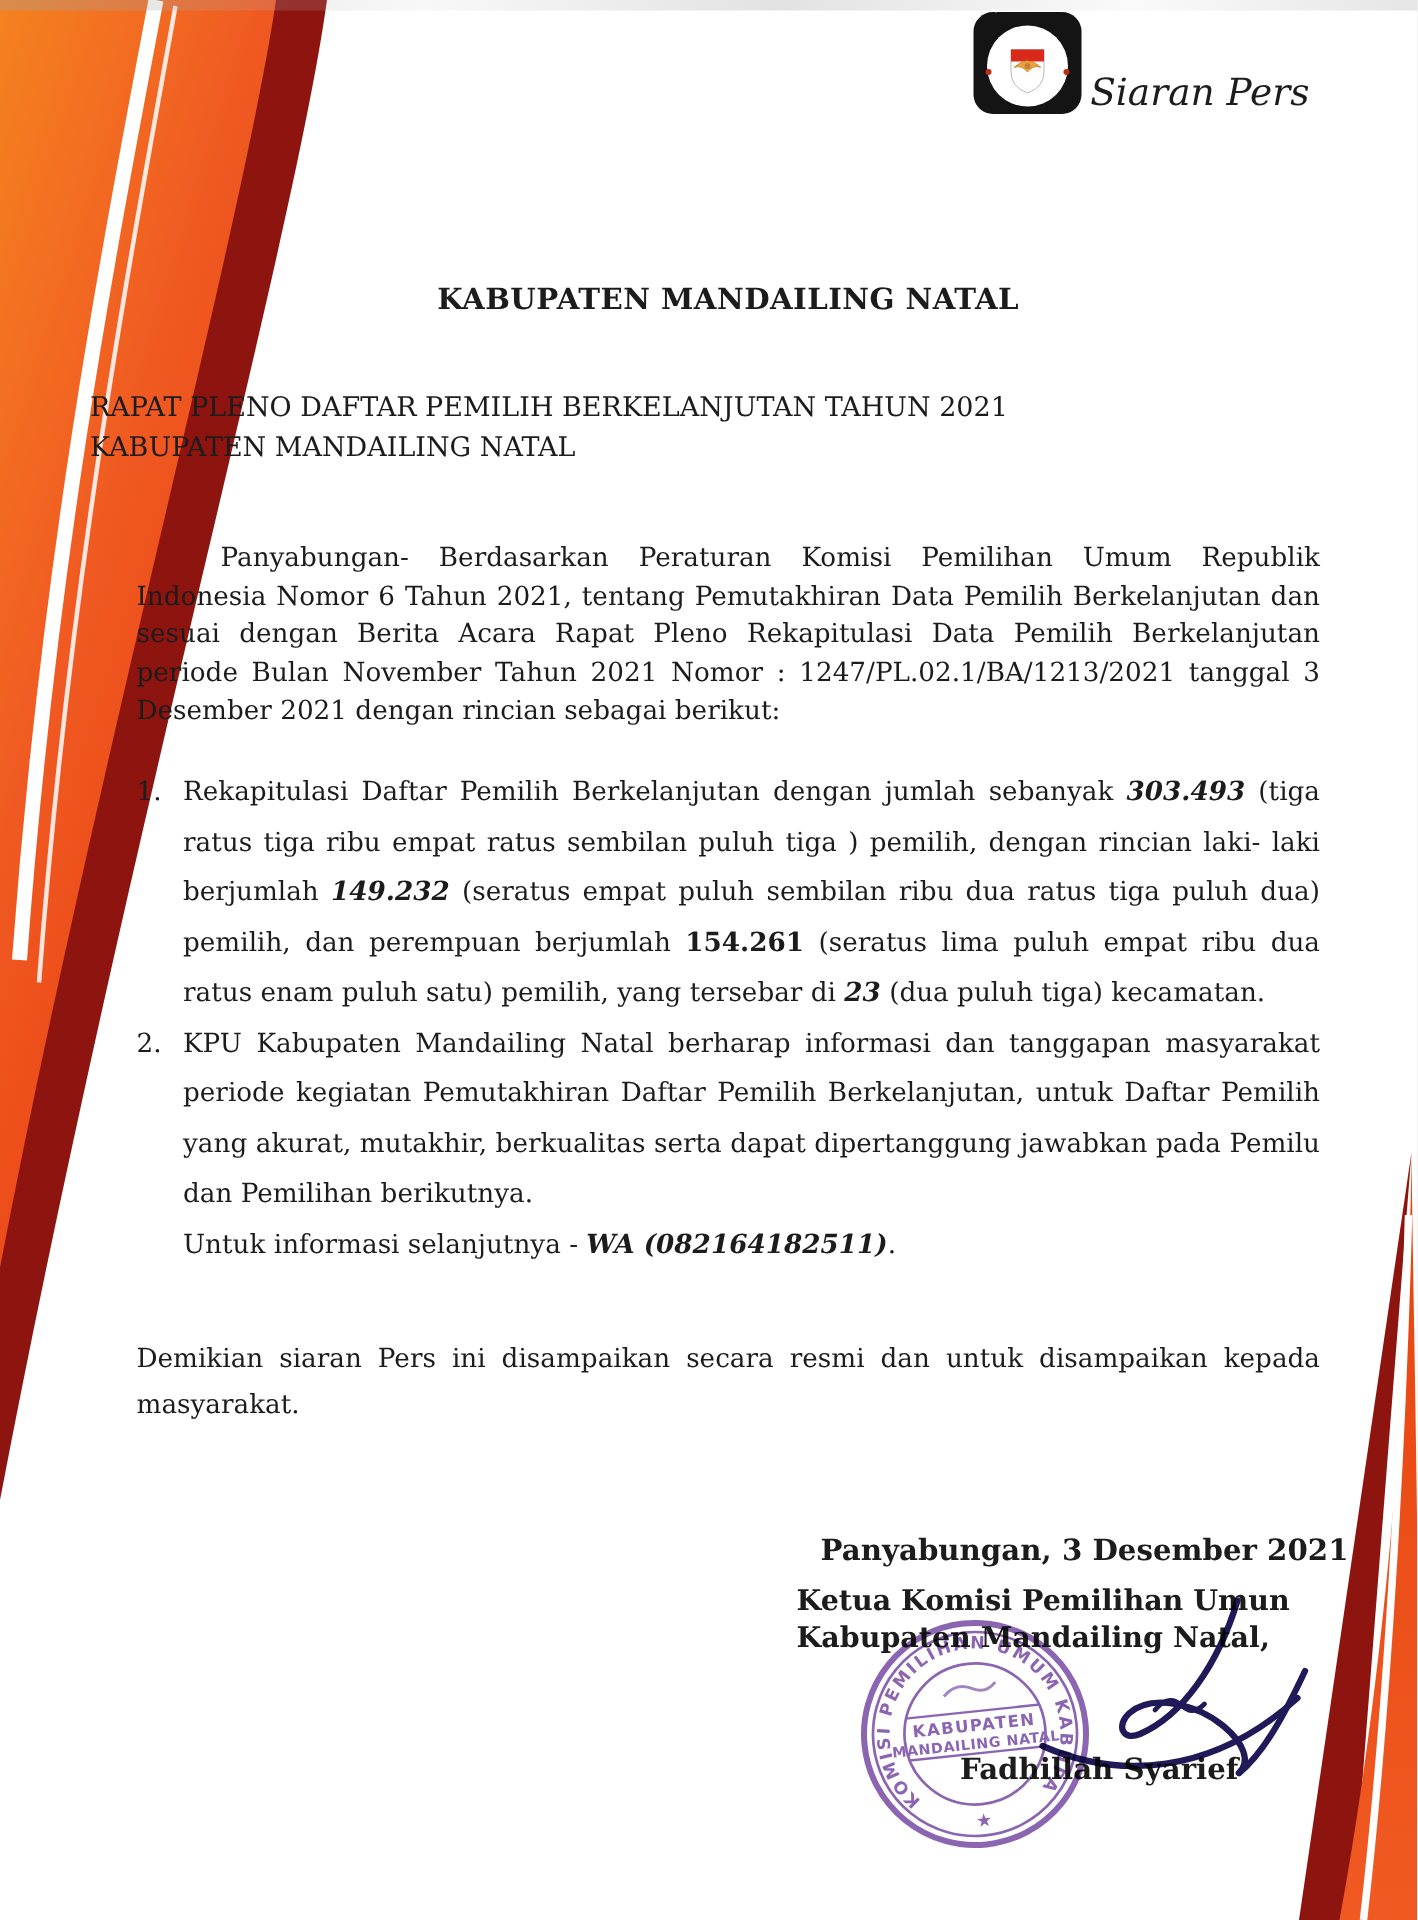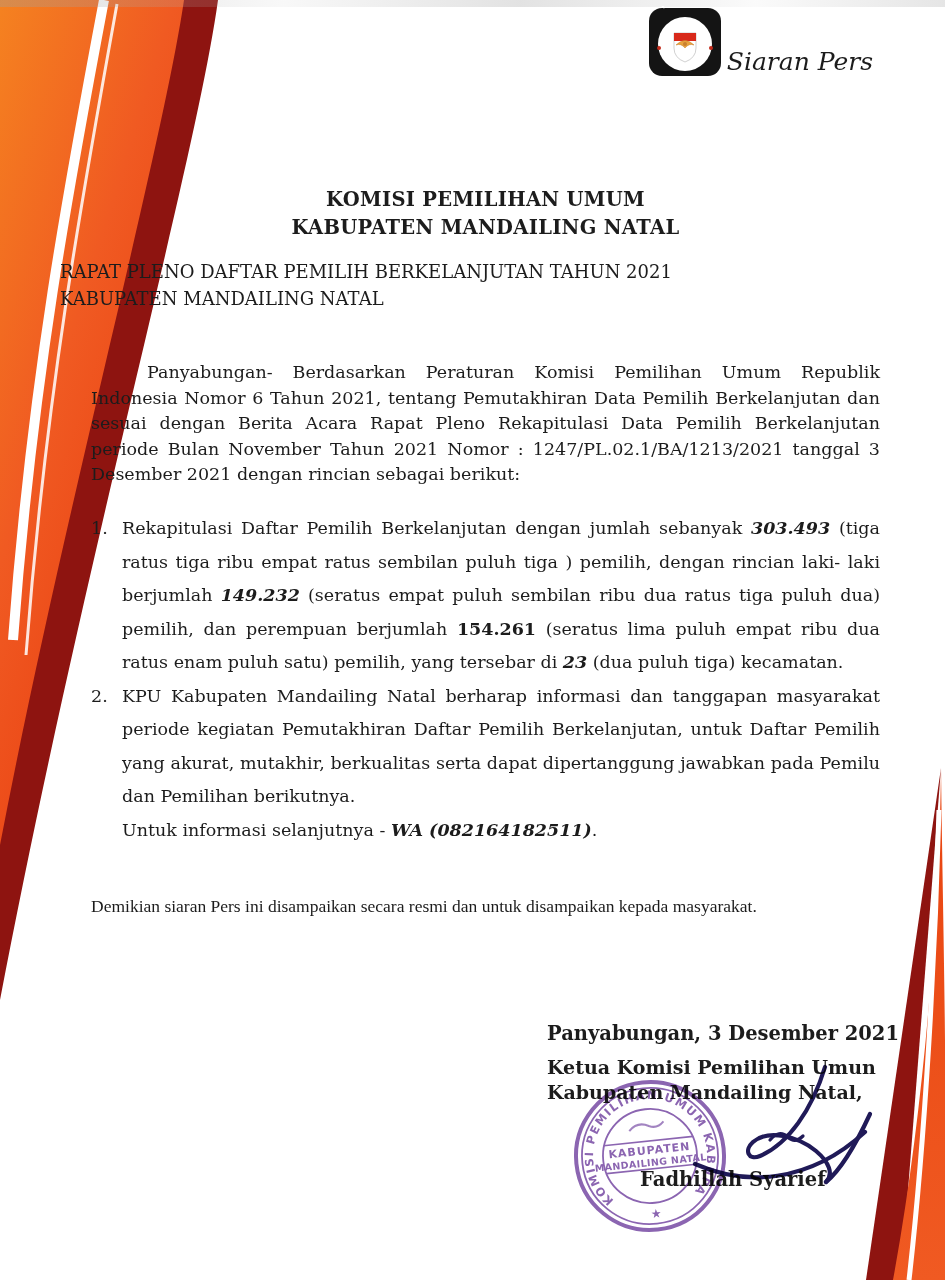--- a/index.html
+++ b/index.html
@@ -26,24 +26,24 @@
   
   #intro{position:absolute;left:91px;top:360px;width:789px;z-index:3;
     font-size:17.5px;line-height:25.5px;text-align:justify;text-indent:56px;}
   #list-block{position:absolute;left:91px;top:512px;width:789px;z-index:3;
     font-size:17.5px;line-height:33.5px;text-align:justify;}
   .list-row{position:relative;padding-left:31px;}
   .list-num{position:absolute;left:0;top:0;}
   .bi{font-weight:bold;font-style:italic;margin-top:20px;}
   .b{font-weight:bold;}
   #closing{position:absolute;left:91px;top:891px;width:789px;z-index:3;
-    font-size:17.5px;line-height:30.5px;text-align:justify;font-family:Liberation Serif, serif;}
+    font-size:17.5px;line-height:30.5px;text-align:justify;}
   
   #place-date{position:absolute;left:547px;top:1022px;font-size:19.5px;z-index:3;white-space:nowrap;font-weight:bold;}
-  #role-block{position:absolute;left:547px;top:1055px;font-size:19px;font-weight:bold;line-height:24.5px;z-index:3;white-space:nowrap;}
+  #role-block{position:absolute;left:531px;top:1055px;font-size:19px;font-weight:bold;line-height:24.5px;z-index:3;white-space:nowrap;}
   #signer-name{position:absolute;left:640px;top:1168px;font-size:19.5px;font-weight:bold;z-index:4;white-space:nowrap;}
   #stamp-svg{position:absolute;left:563px;top:1069px;z-index:5;mix-blend-mode:multiply;opacity:.88;transform:rotate(-6deg);}
   #signature-svg{position:absolute;left:650px;top:1052px;z-index:6;mix-blend-mode:multiply;}
   #logo-svg{display:block;}
 </style>
 </head>
 <body>
 
 <div id="page">
 
@@ -92,21 +92,20 @@
         <path d="M -11,-9 L 11,-9 L 11,6 Q 11,16 0,20 Q -11,16 -11,6 Z" fill="#ffffff" stroke="#b0b0b0" stroke-width="0.6"></path>
         <path d="M -11,-9 L 11,-9 L 11,-1 L -11,-1 Z" fill="#D8291A"></path>
         <path d="M -9,3 Q 0,-6 9,3 Q 4,1 0,6 Q -4,1 -9,3 Z" fill="#E8A33D" stroke="#C87F2F" stroke-width="0.5"></path>
         <circle cx="0" cy="2" r="2" fill="#C87F2F"></circle>
       </svg>
       <span id="siaran-pers">Siaran Pers</span>
     </div>
   </div>
 
   <div id="title-block">
-    <div class="t">KOMISI PEMILIHAN UMUM</div>
     <div class="t">KABUPATEN MANDAILING NATAL</div>
   </div>
 
   <div id="subtitle-block">
     <div class="s">RAPAT PLENO DAFTAR PEMILIH BERKELANJUTAN TAHUN 2021</div>
     <div class="s">KABUPATEN MANDAILING NATAL</div>
   </div>
 
   <div id="intro">Panyabungan- Berdasarkan Peraturan Komisi Pemilihan Umum Republik Indonesia Nomor 6 Tahun 2021, tentang Pemutakhiran Data Pemilih Berkelanjutan dan sesuai dengan Berita Acara Rapat Pleno Rekapitulasi Data Pemilih Berkelanjutan periode Bulan November Tahun 2021 Nomor : 1247/PL.02.1/BA/1213/2021 tanggal 3 Desember 2021 dengan rincian sebagai berikut:</div>
 

